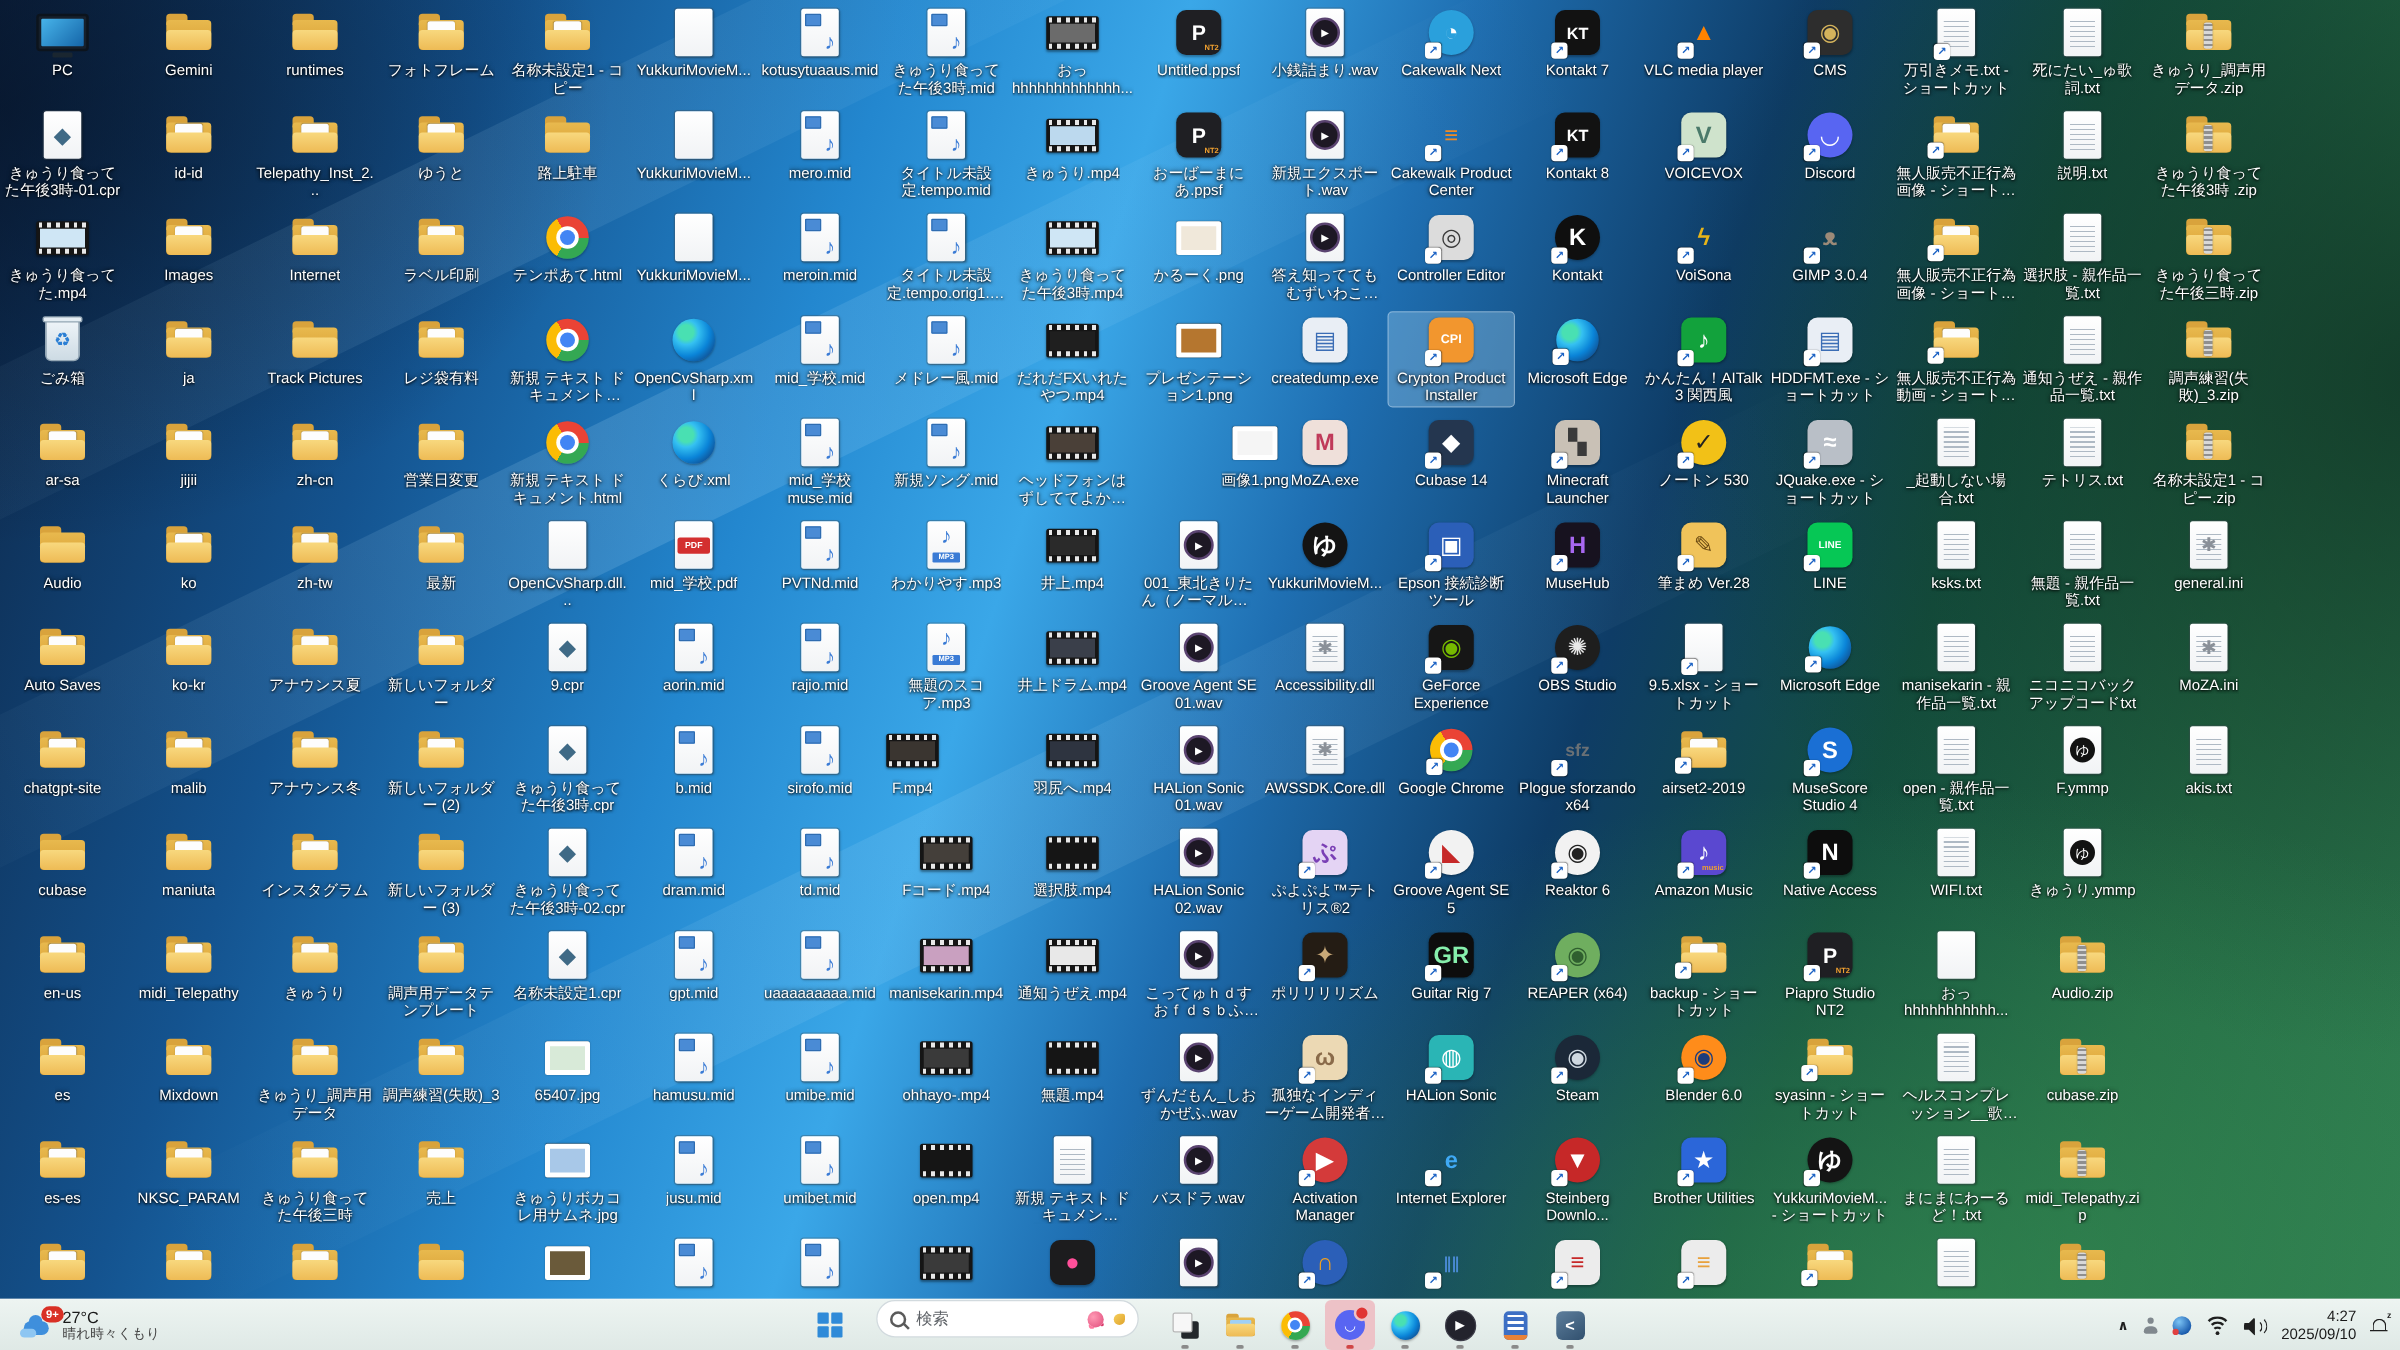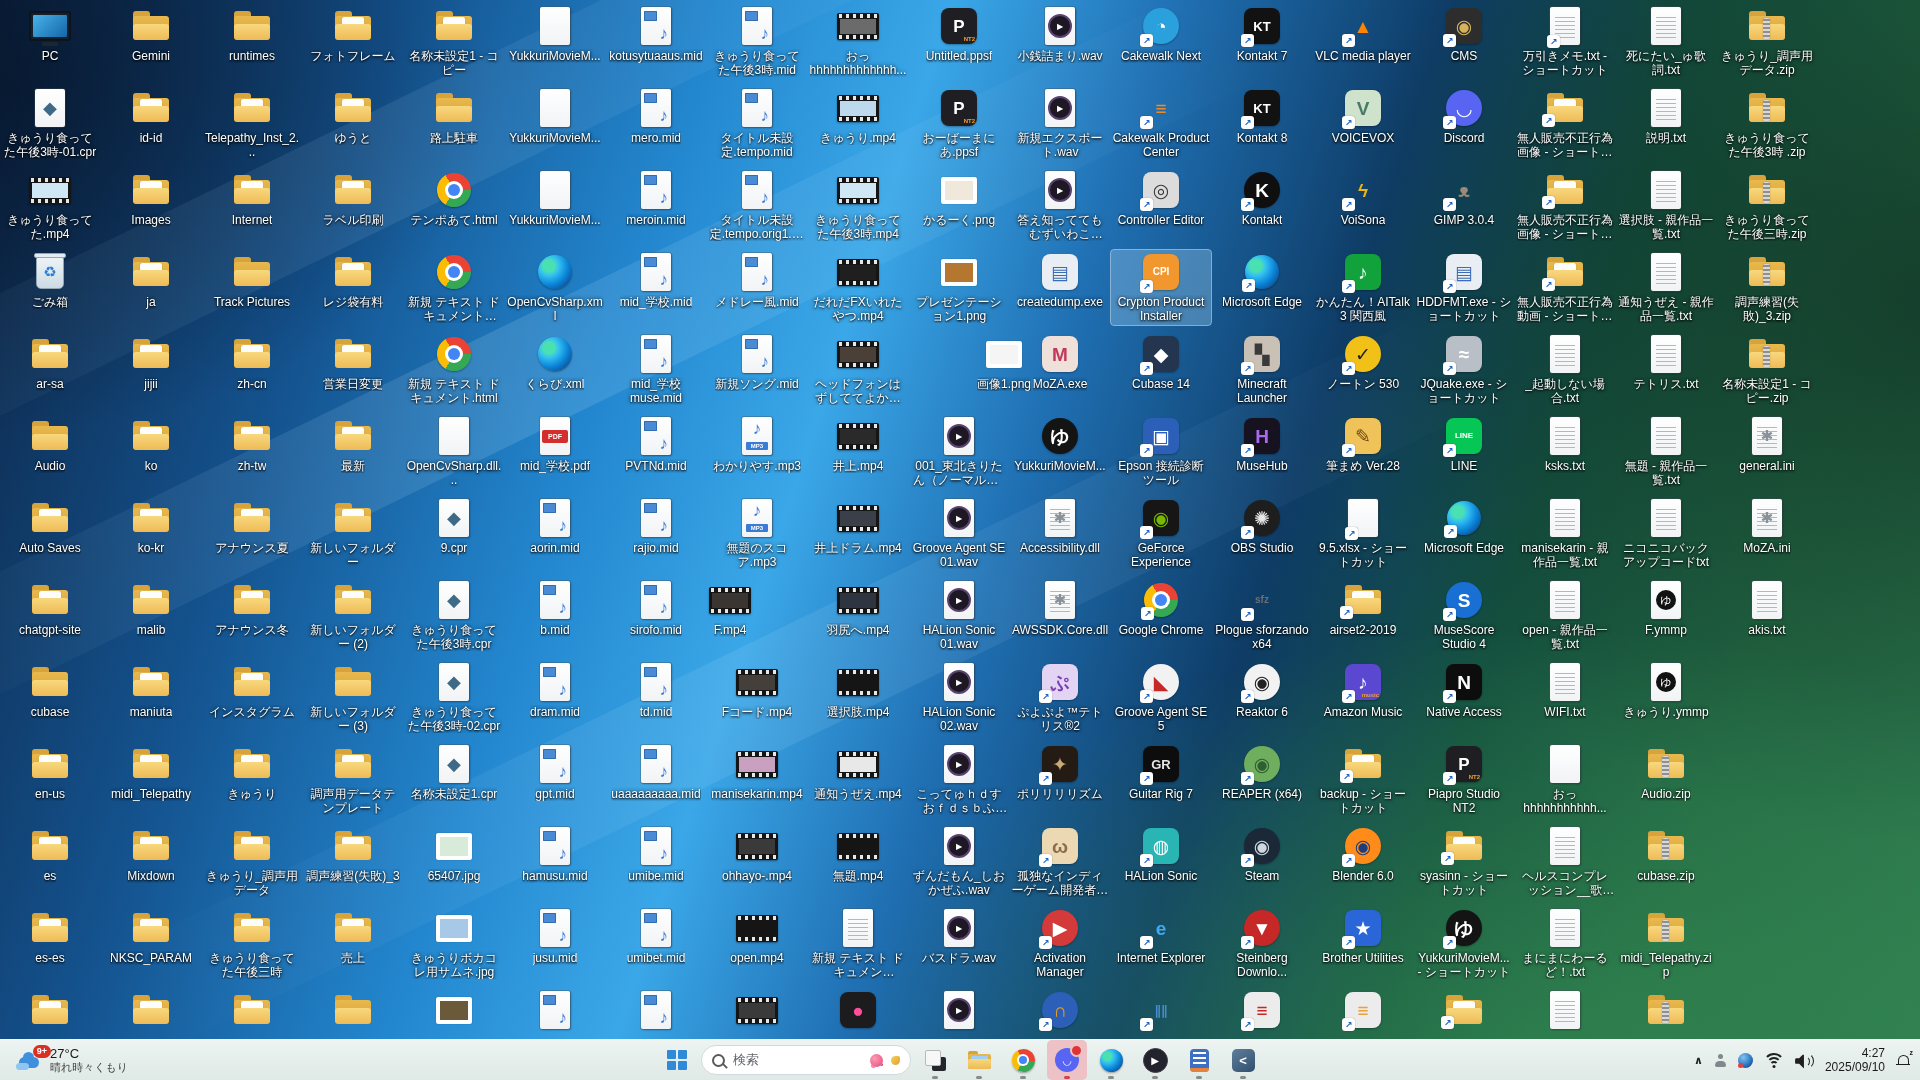--- a/index.html
+++ b/index.html
@@ -91,21 +91,21 @@
   .weather{position:absolute;left:10px;top:0;bottom:0;display:flex;align-items:center;gap:8px;padding:0 6px}
   .wcloud{position:relative;width:26px;height:19px}
   .wc1{position:absolute;left:3px;bottom:2px;width:20px;height:11px;background:#3f8fdc;border-radius:7px}
   .wc1:before{content:"";position:absolute;left:4px;top:-5px;width:11px;height:11px;background:#3f8fdc;border-radius:50%}
   .wc2{position:absolute;left:0;bottom:0;width:13px;height:7px;background:#8ec6f2;border-radius:5px}
   .wbadge{position:absolute;top:-6px;right:-9px;background:#d93025;color:#fff;font-size:9px;font-weight:bold;
        border-radius:8px;padding:0 4px;height:13px;line-height:13px}
   .wtxt{display:flex;flex-direction:column;justify-content:center}
   .wtemp{font-size:13px;color:#1a1a1a;line-height:15px}
   .wcond{font-size:11px;color:#454545;line-height:13px}
-  .tb-center{position:absolute;left:50%;top:0;bottom:0;transform:translateX(-50%);display:flex;align-items:center;gap:4px}
+  .tb-center{position:absolute;left:50%;top:0;bottom:0;transform:translateX(-50%);display:flex;align-items:flex-start;gap:17px}
   .tapp{position:relative;width:40px;height:40px;display:flex;align-items:center;justify-content:center;border-radius:5px}
   .tstart{width:21px;height:21px;display:grid;grid-template-columns:9px 9px;grid-template-rows:9px 9px;gap:2px}
   .tstart i{background:#2f8ad8;border-radius:1px}
   .tsearch{height:30px;width:210px;background:#fff;border:1px solid #d2dade;border-radius:16px;display:flex;
        align-items:center;padding:0 10px;gap:8px;box-sizing:border-box}
   .mag{width:9px;height:9px;border:2px solid #5a5a5a;border-radius:50%;position:relative;flex:none}
   .mag:after{content:"";position:absolute;width:6px;height:2px;background:#5a5a5a;transform:rotate(45deg);right:-5px;bottom:-2px}
   .sstxt{font-size:13px;color:#5f6368;flex:1}
   .fl1{width:13px;height:13px;border-radius:50%;flex:none;
        background:radial-gradient(circle at 35% 35%,#ff9ab5,#e04a7a);
@@ -1412,21 +1412,21 @@
       <div class="ic">
         <div class="chrome">
           <span class="sc">↗</span>
         </div>
       </div>
       <div class="lbl">Google Chrome</div>
     </div>
     <div class="cell" style="left:1212px;top:578px">
       <div class="ic">
         <div class="appsq none" style="background:transparent;">
-          <span class="appg" style="color:#6a7075;font-size:10px">sfz</span>
+          <span class="appg" style="color:#6a7075;font-size:14px">sfz</span>
           <span class="sc">↗</span>
         </div>
       </div>
       <div class="lbl">Plogue sforzando x64</div>
     </div>
     <div class="cell" style="left:1313px;top:578px">
       <div class="ic">
         <div class="fold">
           <i class="ftab"></i>
           <i class="fback"></i>
@@ -1721,21 +1721,21 @@
         <div class="appsq" style="background:#241c14;">
           <span class="appg" style="color:#c9a978;font-size:19px">✦</span>
           <span class="sc">↗</span>
         </div>
       </div>
       <div class="lbl">ポリリリリズム</div>
     </div>
     <div class="cell" style="left:1111px;top:742px">
       <div class="ic">
         <div class="appsq" style="background:#0d0d0d;">
-          <span class="appg" style="color:#e5e5e5;font-size:13px">GR</span>
+          <span class="appg" style="color:#86efac;font-size:19px">GR</span>
           <span class="sc">↗</span>
         </div>
       </div>
       <div class="lbl">Guitar Rig 7</div>
     </div>
     <div class="cell" style="left:1212px;top:742px">
       <div class="ic">
         <div class="appsq" style="background:#6fae5f;border-radius:50%;">
           <span class="appg" style="color:#2f5f2f;font-size:19px">◉</span>
           <span class="sc">↗</span>

